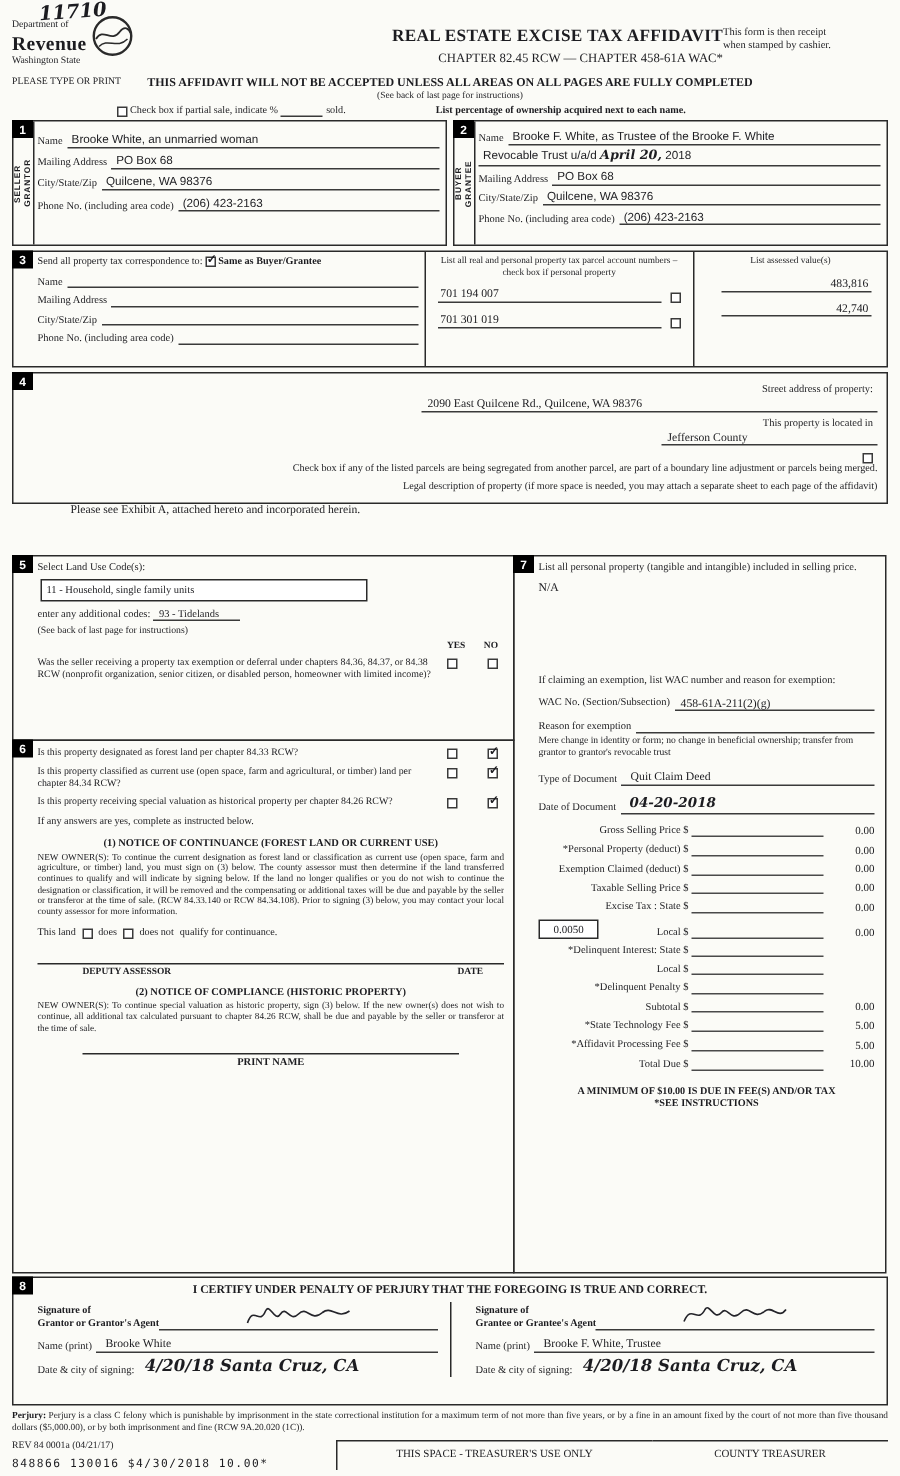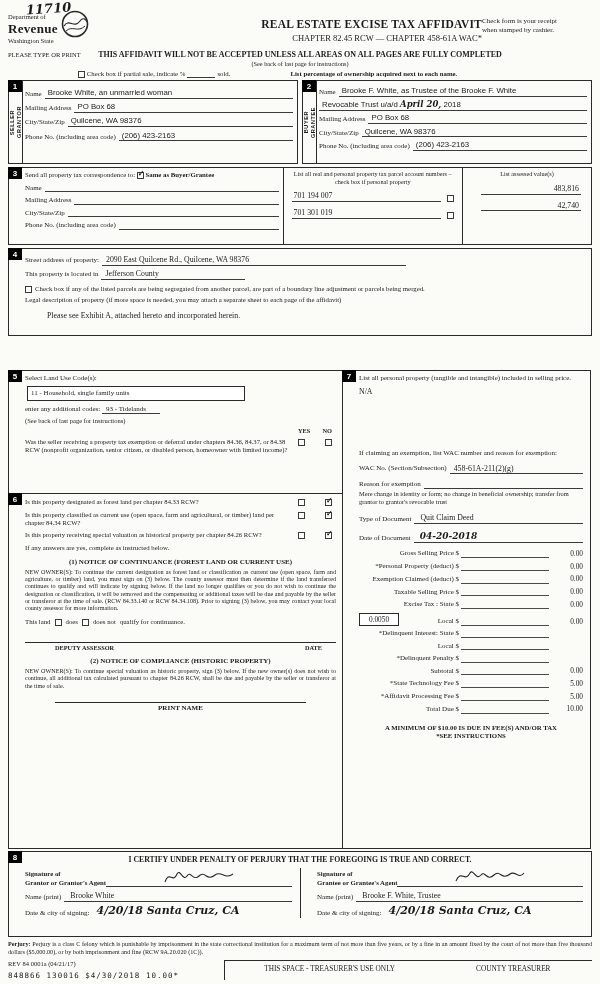--- a/index.html
+++ b/index.html
@@ -53,21 +53,21 @@
   .s3b{width:31%;border-left:1px solid #2a2a2a;border-right:1px solid #2a2a2a;padding:2px 4px;box-sizing:border-box;}
   .s3c{width:22%;padding:2px 4px;box-sizing:border-box;text-align:center;}
   .s3send{font-size:6.8px;}
   .s3bh,.s3ch{font-size:6.2px;text-align:center;line-height:1.2;}
   .parcel-row{display:flex;align-items:flex-end;margin-top:6px;padding:0 4px;}
   .parcel-row .pnum{flex:1;border-bottom:1px solid #3a3a3a;font-size:7.8px;text-align:left;padding-left:2px;}
   .parcel-row .cb{margin-left:6px;}
   .aval{border-bottom:1px solid #3a3a3a;font-size:7.8px;text-align:right;margin:6px 6px 0 14px;padding-right:2px;}
   
   .sec4{height:88px;margin-top:3px;padding:3px 6px 0 16px;}
-  .s4row{display:flex;align-items:center;margin-top:3px;}
+  .s4row{display:flex;align-items:flex-end;margin-top:3px;flex-direction:column;}
   .s4street{width:300px;border-bottom:1px solid #3a3a3a;font-size:7.8px;padding-left:4px;}
   .s4loc{width:140px;border-bottom:1px solid #3a3a3a;font-size:7.8px;padding-left:4px;}
   .s4chk{margin-top:5px;}
   .s4chk .cb{margin-right:3px;}
   .s4exh{margin:6px 0 0 22px;font-size:7.8px;}
   .midgap{height:34px;}
   
   .cols{display:flex;align-items:stretch;}
   .colL{width:335px;display:flex;flex-direction:column;}
   .colR{width:249px;margin-left:-1px;}
@@ -148,21 +148,21 @@
         <circle cx="15" cy="15" r="12.5" fill="none" stroke="#2a2a2a" stroke-width="1.6"></circle>
         <path d="M4,17 C9,9 14,20 20,12 C23,8 26,10 27,13" fill="none" stroke="#2a2a2a" stroke-width="1.2"></path>
         <path d="M6,22 C12,16 18,24 25,17" fill="none" stroke="#2a2a2a" stroke-width="1"></path>
       </svg>
     </div>
     <div class="hdr-center">
       <div class="title">REAL ESTATE EXCISE TAX AFFIDAVIT</div>
       <div class="subtitle">CHAPTER 82.45 RCW — CHAPTER 458-61A WAC*</div>
     </div>
     <div class="hdr-right">
-      <div>Check form is your receipt</div>
+      <div>This form is then receipt</div>
       <div>when stamped by cashier.</div>
     </div>
   </div>
 
   <div class="hdr-row2">
     <span class="type-print">PLEASE TYPE OR PRINT</span>
     <span class="warning">THIS AFFIDAVIT WILL NOT BE ACCEPTED UNLESS ALL AREAS ON ALL PAGES ARE FULLY COMPLETED</span>
   </div>
   <div class="hdr-row3">(See back of last page for instructions)</div>
 

